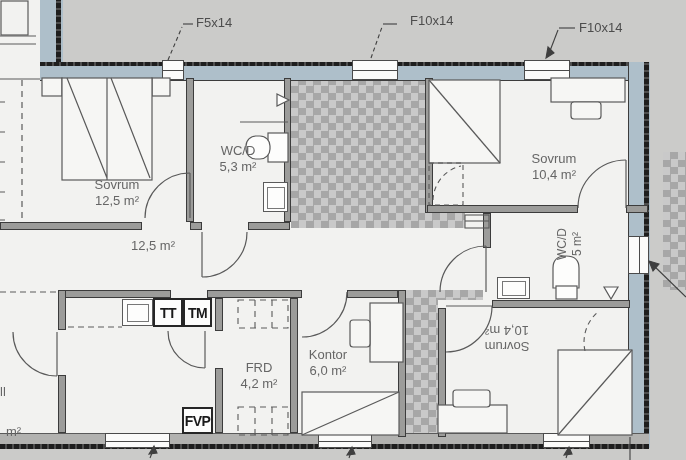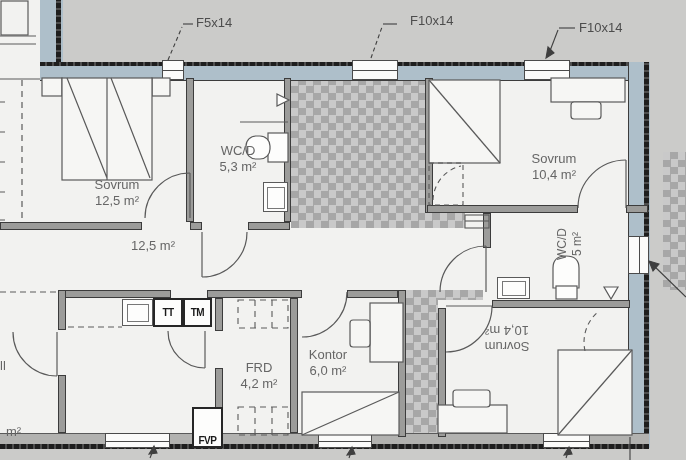--- a/index.html
+++ b/index.html
@@ -19,21 +19,21 @@
   .hatch-v{background:repeating-linear-gradient(0deg,#1e1e1e 0 5px,#4e4e4e 5px 7px);}
   .wall-int{background:#9c9c9a;outline:1px solid #3c3c3c;outline-offset:-1px;}
   .wall-s{background:#b2b2b0;}
   .win{background:#fbfbfa;border:1px solid #4a4a4a;box-sizing:border-box;}
   .win-h::after{content:"";position:absolute;left:0;right:0;top:50%;height:1px;background:#4a4a4a;}
   .win-v::after{content:"";position:absolute;top:0;bottom:0;left:50%;width:1px;background:#4a4a4a;}
   .room-label{color:#666;font-size:13px;line-height:16px;text-align:center;white-space:nowrap;}
   .room-label span{display:block;}
   .f-label{color:#4d4d4d;font-size:13px;white-space:nowrap;}
   .appl{background:#fdfdfc;border:2px solid #262626;box-sizing:border-box;
-        color:#1a1a1a;font-weight:bold;font-size:10px;display:flex;
+        color:#1a1a1a;font-weight:bold;font-size:14px;display:flex;
         align-items:center;justify-content:center;letter-spacing:-0.5px;}
   .sinkbox{background:#fdfdfc;border:1.5px solid #5a5a5a;box-sizing:border-box;}
   .sinkbox .inner{position:absolute;border:1px solid #777;}
   svg{position:absolute;left:0;top:0;pointer-events:none;}
   .rot180{transform:rotate(180deg);}
   .rotm90{transform:rotate(-90deg);}
 </style>
 </head>
 <body>
 
@@ -89,21 +89,21 @@
 
   <div class="abs sinkbox" style="left:122px;top:299px;width:31px;height:27px;">
     <div class="inner" style="left:4px;top:4px;width:20px;height:16px;"></div>
   </div>
   <div class="abs appl" style="left:153px;top:298px;width:30px;height:29px;">
       <span>TT</span>
     </div>
   <div class="abs appl" style="left:183px;top:298px;width:29px;height:29px;">
       <span>TM</span>
     </div>
-  <div class="abs appl" style="left:192px;top:407px;width:31px;height:41px;align-items:flex-end;">
+  <div class="abs appl" style="left:182px;top:407px;width:31px;height:27px;">
       <span>FVP</span>
     </div>
   <div class="abs sinkbox" style="left:263px;top:182px;width:25px;height:30px;">
     <div class="inner" style="left:3px;top:4px;width:16px;height:20px;"></div>
   </div>
   <div class="abs sinkbox" style="left:497px;top:277px;width:33px;height:22px;">
     <div class="inner" style="left:4px;top:3px;width:22px;height:13px;"></div>
   </div>
 
   <svg width="686" height="460" viewBox="0 0 686 460">
@@ -245,21 +245,21 @@
     <span>WC/D</span>
     <span>5,3 m²</span>
   </div>
   <div class="abs room-label" style="left:510px;top:151px;width:88px;">
     <span>Sovrum</span>
     <span>10,4 m²</span>
   </div>
   <div class="abs room-label" style="left:108px;top:238px;width:90px;">
     <span>12,5 m²</span>
   </div>
-  <div class="abs room-label" style="left:0px;top:358px;width:14px;text-align:left;">
+  <div class="abs room-label" style="left:0px;top:384px;width:14px;text-align:left;">
     <span>ll</span>
   </div>
   <div class="abs room-label" style="left:6px;top:384px;width:30px;text-align:left;margin-top:40px;">
     <span>m²</span>
   </div>
   <div class="abs room-label" style="left:228px;top:360px;width:62px;">
     <span>FRD</span>
     <span>4,2 m²</span>
   </div>
   <div class="abs room-label" style="left:292px;top:347px;width:72px;">

